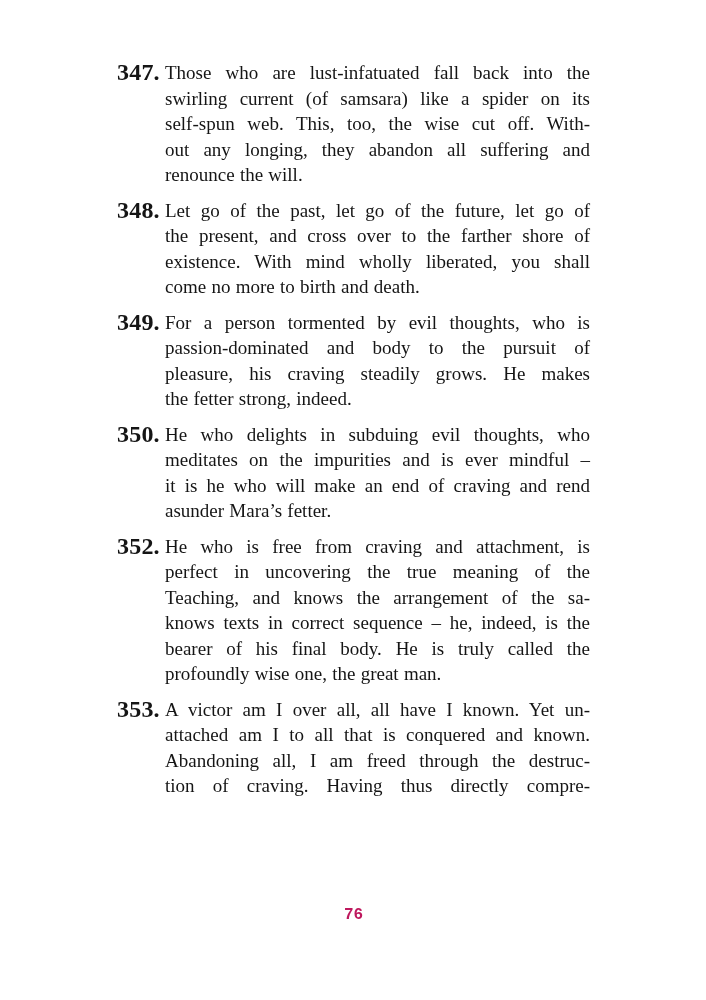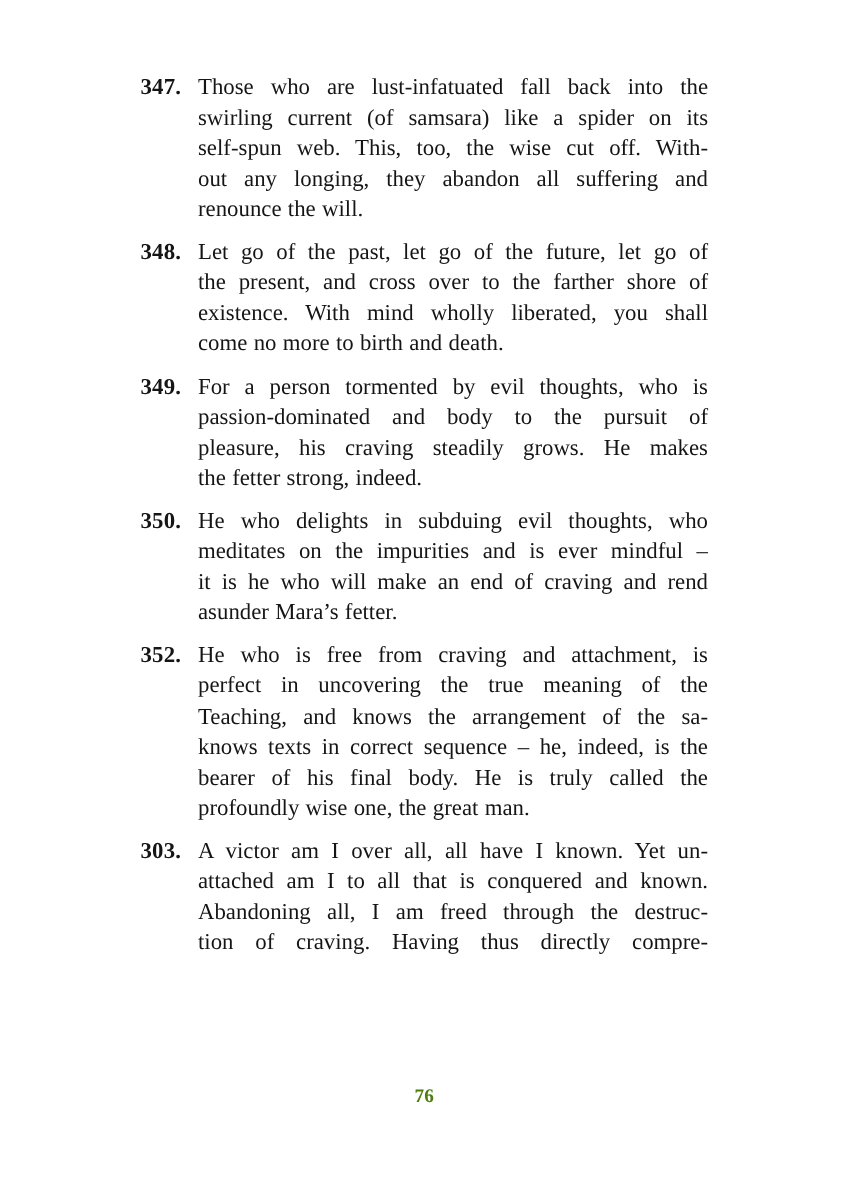--- a/index.html
+++ b/index.html
@@ -24,21 +24,21 @@
   .verse {
     position: relative;
     padding-left: 48px;
     margin-bottom: 10px;
   }
   .verse-number {
     position: absolute;
     left: 0;
     top: 0;
     font-weight: bold;
-    font-size: 19px;
+    font-size: 24px;
     line-height: 25.5px;
     letter-spacing: 0.2px;
   }
   .verse-line {
     font-size: 19px;
     line-height: 25.5px;
     text-align: justify;
     text-align-last: justify;
     word-spacing: 0.5px;
   }
@@ -46,24 +46,24 @@
     text-align-last: left;
   }
   .page-footer {
     position: absolute;
     top: 905px;
     left: 117px;
     width: 473px;
     text-align: center;
   }
   .page-num {
-    font-family: Liberation Serif, serif;
+    font-family: Liberation Mono, monospace;
     font-weight: bold;
     font-size: 16px;
-    color: #4d7c0f;
+    color: #be185d;
   }
 </style>
 </head>
 <body>
 
 <div class="page">
   <main class="text-block">
   <div class="verse">
     <span class="verse-number">347.</span>
     <div class="verse-lines">
@@ -112,21 +112,21 @@
           <div class="verse-line">He who is free from craving and attachment, is</div>
           <div class="verse-line">perfect in uncovering the true meaning of the</div>
           <div class="verse-line">Teaching, and knows the arrangement of the sa-</div>
           <div class="verse-line">knows texts in correct sequence – he, indeed, is the</div>
           <div class="verse-line">bearer of his final body. He is truly called the</div>
           <div class="verse-line last">profoundly wise one, the great man.</div>
         </div>
   </div>
 
   <div class="verse">
-    <span class="verse-number">303.</span>
+    <span class="verse-number">353.</span>
     <div class="verse-lines">
           <div class="verse-line">A victor am I over all, all have I known. Yet un-</div>
           <div class="verse-line">attached am I to all that is conquered and known.</div>
           <div class="verse-line">Abandoning all, I am freed through the destruc-</div>
           <div class="verse-line">tion of craving. Having thus directly compre-</div>
         </div>
   </div>
 </main>
   <footer class="page-footer">
     <span class="page-num">76</span>

